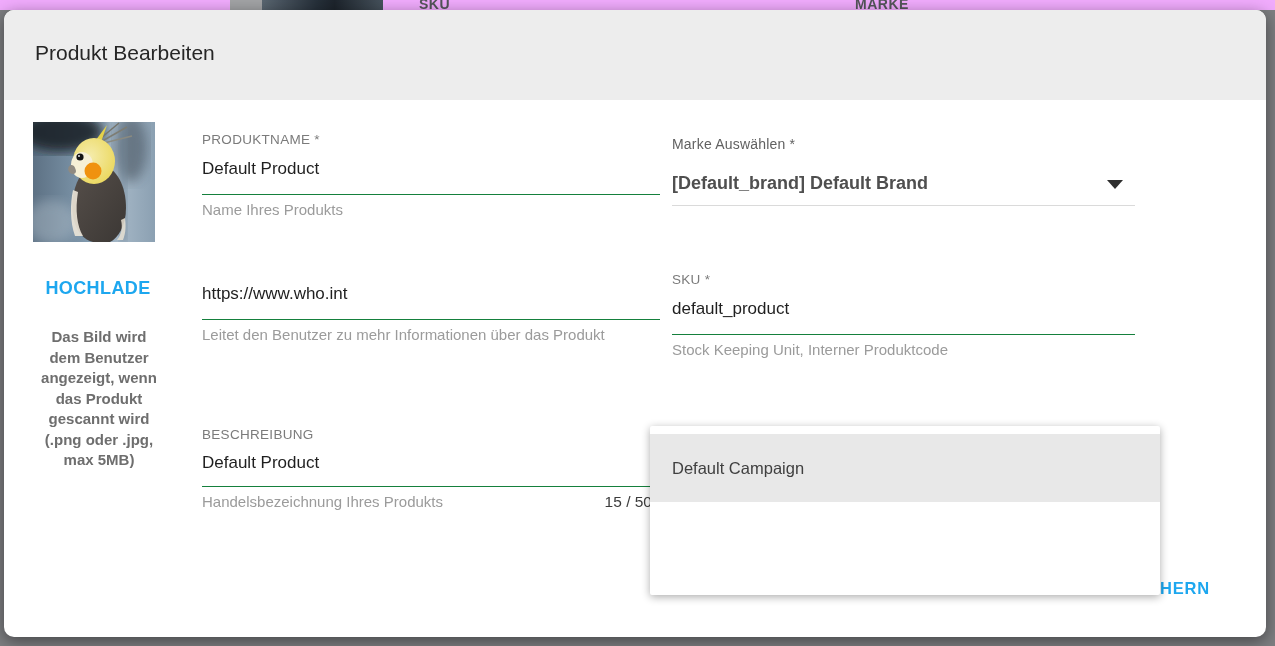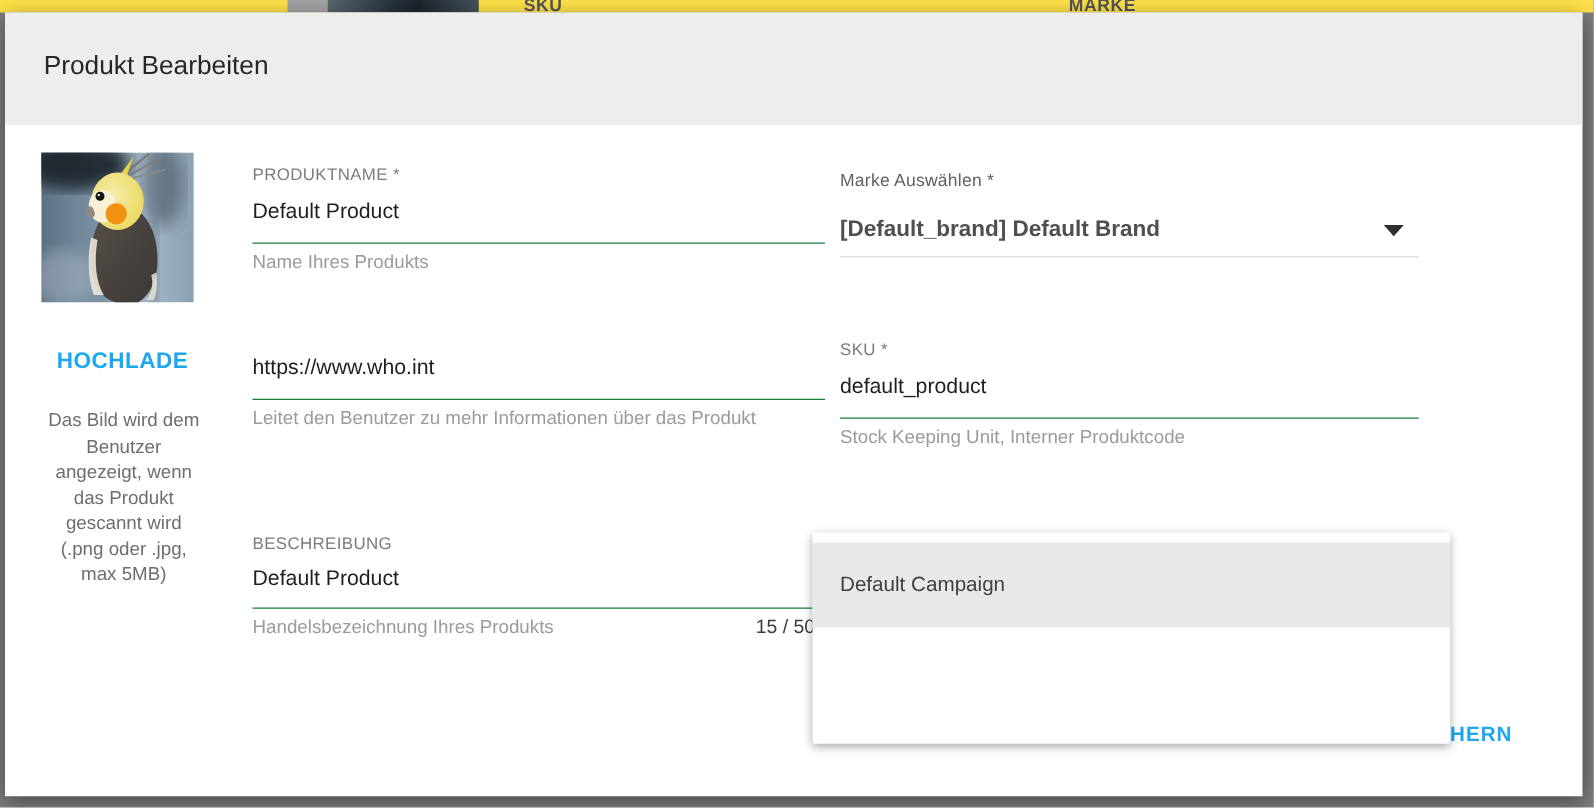--- a/index.html
+++ b/index.html
@@ -4,41 +4,41 @@
 <style>
   * { box-sizing: border-box; }
   html, body { margin:0; padding:0; }
   body {
     width:1275px; height:646px; position:relative; overflow:hidden;
     background:#7d7e81;
     font-family:"Liberation Sans", sans-serif;
   }
 
   
-  .backdrop-strip { position:absolute; top:0; left:0; width:1275px; height:10px; background:#fde047; overflow:hidden;text-align:center; }
+  .backdrop-strip { position:absolute; top:0; left:0; width:1275px; height:10px; background:#f0abfc; overflow:hidden;text-align:center; }
   .bd-cell-light { position:absolute; left:230px; top:0; width:32px; height:10px; background:#a2a3a5; }
   .bd-thumb { position:absolute; left:262px; top:0; width:121px; height:10px;
     background:linear-gradient(90deg,#5a6671 0%,#26303a 45%,#1d242c 60%,#46525c 100%); }
   .bd-col { position:absolute; top:-4px; color:#54555a; font-size:14px; font-weight:700; letter-spacing:.5px; }
   .bd-col.sku { left:419px; }
   .bd-col.marke { left:855px; }
 
   
   .modal { position:absolute; left:4px; top:10px; width:1262px; height:627px;
-    background:#ffffff; border-radius:0; box-shadow:0 4px 16px rgba(0,0,0,.45); overflow:hidden; }
+    background:#ffffff; border-radius:10px; box-shadow:0 4px 16px rgba(0,0,0,.45); overflow:hidden; }
   .modal-header { position:absolute; left:0; top:0; width:100%; height:90px; background:#ededed; }
   .modal-title { position:absolute; left:31px; top:31px; font-size:21px; color:#262626; }
 
   
   .product-image { position:absolute; left:29px; top:112px; width:122px; height:120px; display:block; }
   .upload-btn { position:absolute; left:9px; top:267px; width:170px; text-align:center;
     background:none; border:none; cursor:pointer;
     color:#1da7ef; font-size:18px; font-weight:700; letter-spacing:.4px; font-family:inherit; }
   .upload-hint { position:absolute; left:31px; top:317px; width:128px; text-align:center;
-    font-size:15px; font-weight:400; color:#6e6e6e; line-height:20.5px; }
+    font-size:15px; font-weight:700; color:#6e6e6e; line-height:20.5px; }
 
   
   .fgroup { position:absolute; }
   .flabel { font-size:13.5px; color:#7b7b7b; letter-spacing:.3px; }
   .flabel.floating { font-size:14px; color:#616161; letter-spacing:.2px; }
   .finput {
     display:block; margin-top:12px; width:458px; border:none; outline:none; background:transparent;
     font-family:inherit; font-size:17px; color:#1f1f1f; line-height:20px;
     padding:0 0 15px 0; border-bottom:1px solid #15803d;
   }

